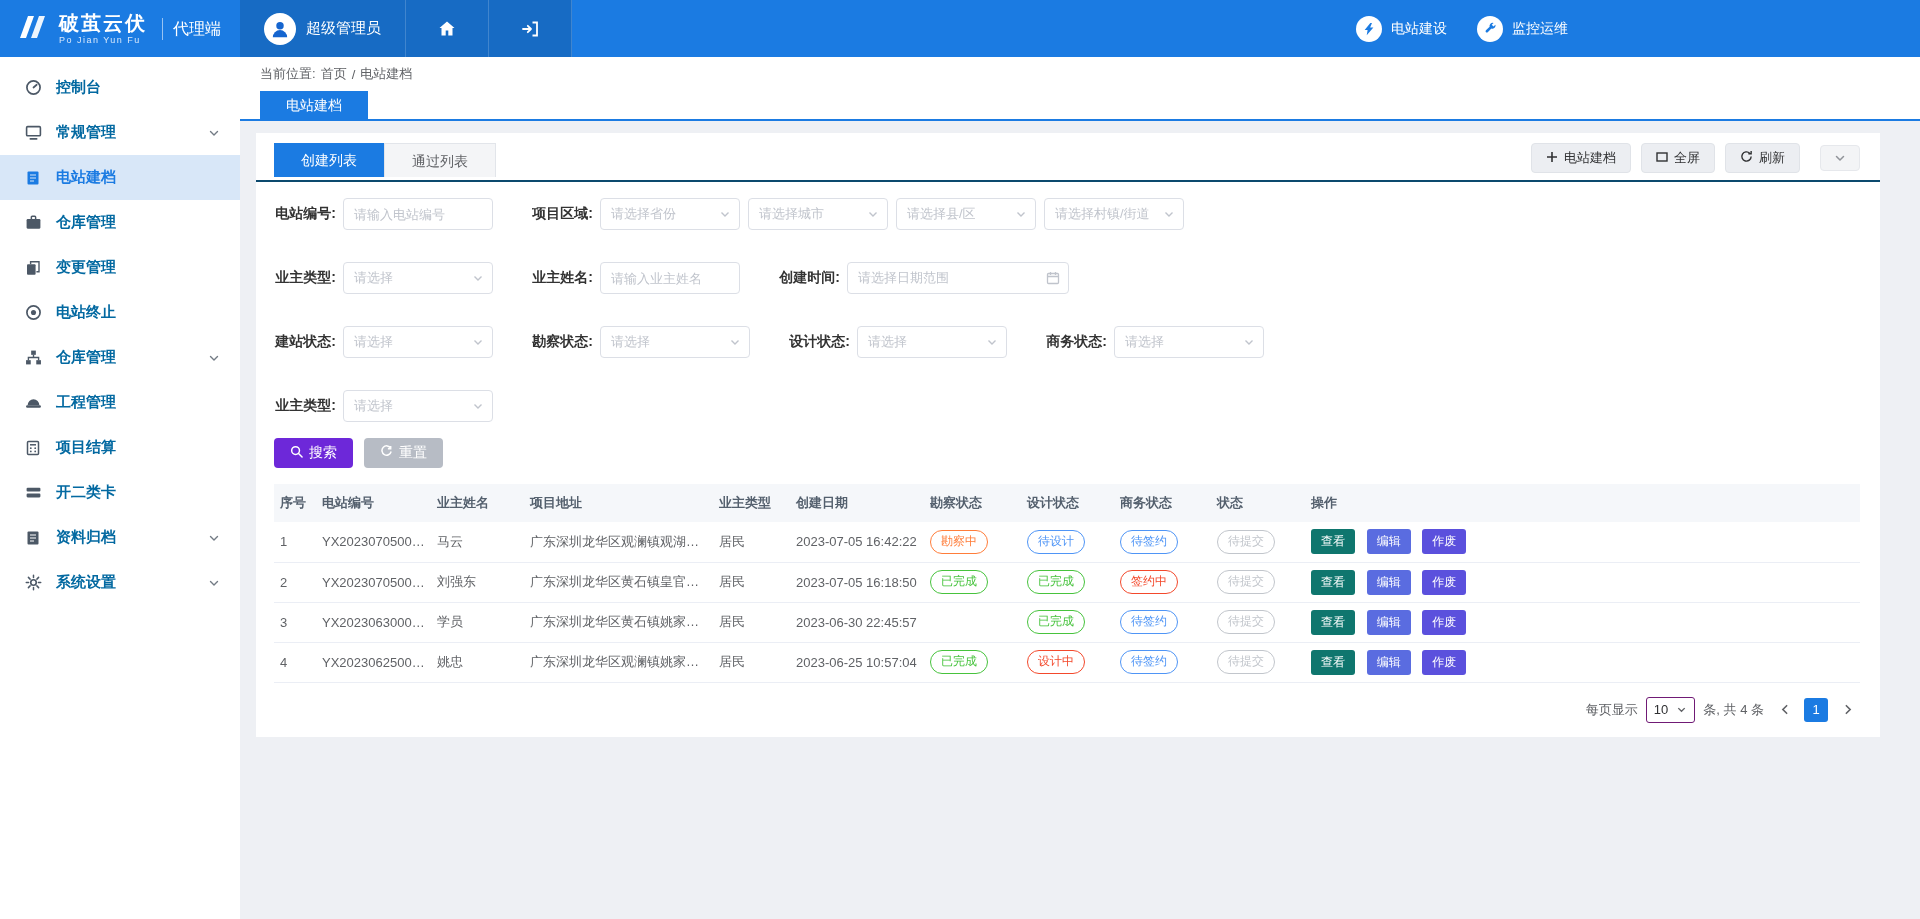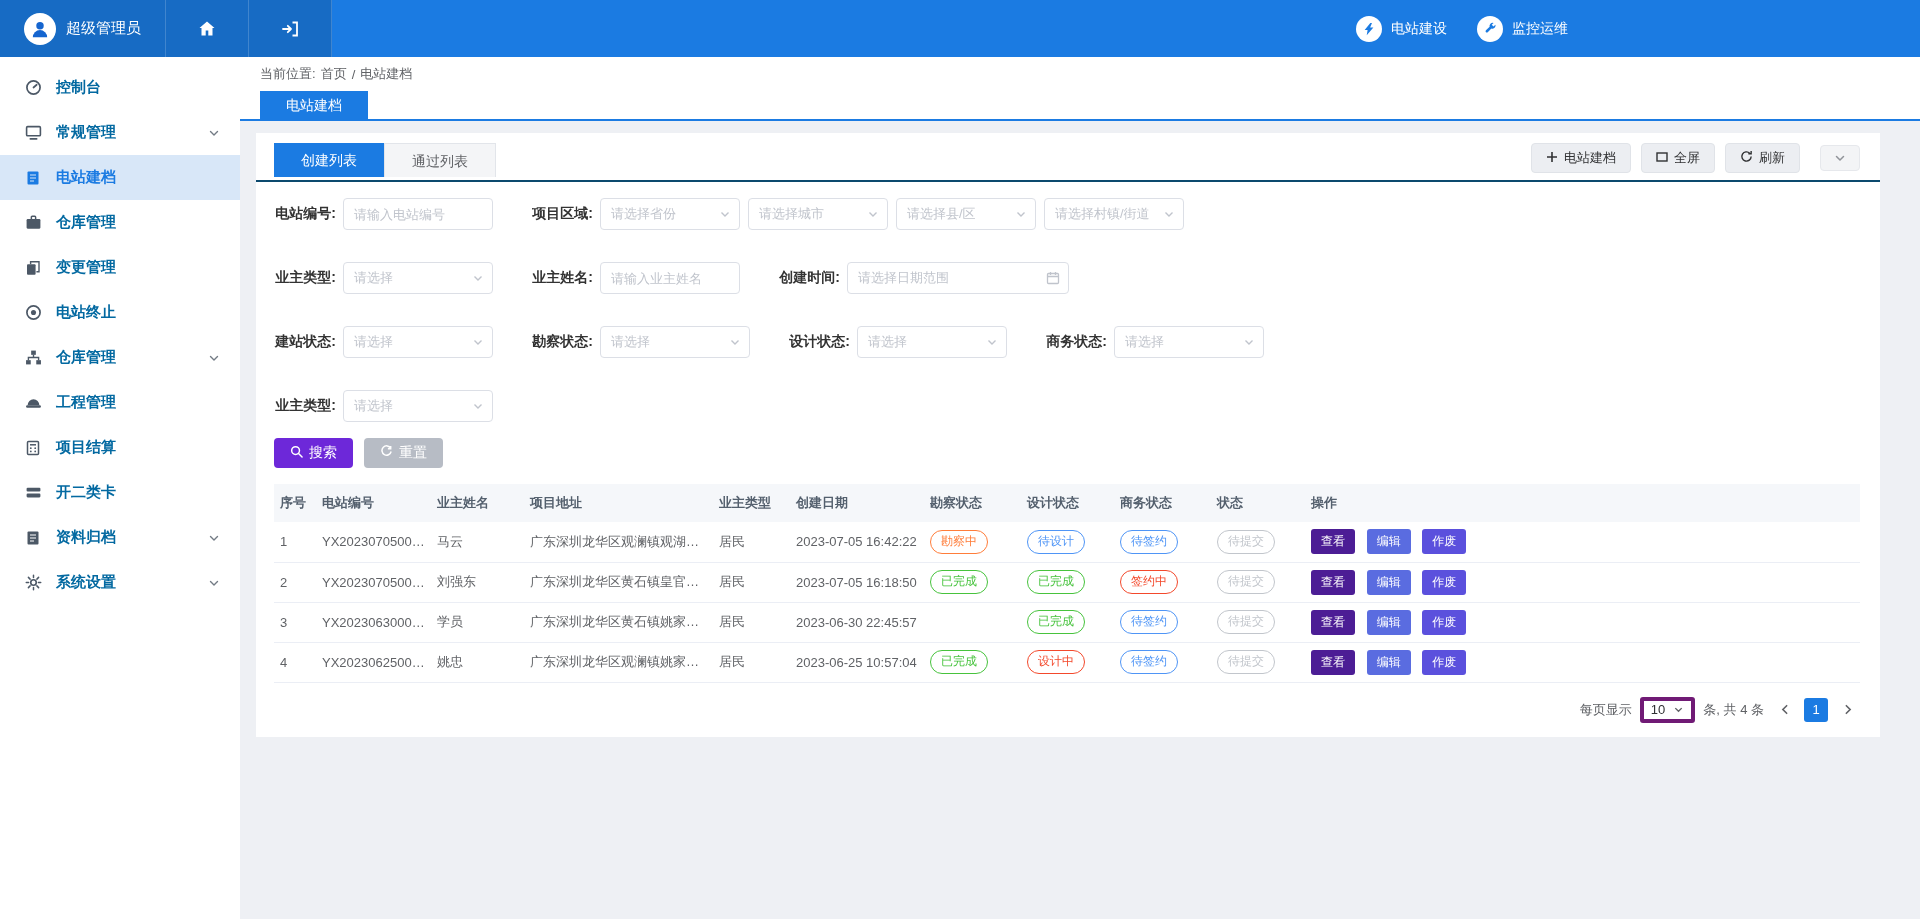--- a/index.html
+++ b/index.html
@@ -71,36 +71,49 @@
   table{width:100%;border-collapse:collapse;table-layout:fixed;font-size:13px;color:#606266}
   thead th{background:#f5f7fa;height:38px;text-align:left;font-weight:bold;color:#54606e;padding:0 6px;white-space:nowrap}
   tbody td{height:40px;border-bottom:1px solid #ebeef5;padding:0 6px;white-space:nowrap;overflow:hidden;text-overflow:ellipsis}
   .badge{display:inline-block;min-width:58px;text-align:center;font-size:12px;padding:3px 9px;border-radius:13px;border:1px solid currentColor;background:#fff;line-height:1.3}
   .badge-orange{color:#ff7d3a}
   .badge-red{color:#f3492c}
   .badge-blue{color:#4f95f6}
   .badge-green{color:#47c33d}
   .badge-gray{color:#c2c6cc}
   .act-btn{display:inline-block;min-width:44px;text-align:center;color:#fff;font-size:12px;padding:4px 9px;border-radius:3px;margin-right:8px;border:none;cursor:pointer}
-  .act-view{background:#4c1d95}
+  .act-view{background:#0f766e}
   .act-edit{background:#5a6ce0}
   .act-void{background:#5b50dd}
 
   
   .pagination{display:flex;align-items:center;justify-content:flex-end;gap:8px;font-size:13px;color:#606266;margin:14px 20px 0 0}
-  .pp-select{height:26px;border:4px solid #701a75;border-radius:3px;display:flex;align-items:center;padding:0 7px;gap:8px;cursor:pointer;color:#303133}
+  .pp-select{height:26px;border:1px solid #701a75;border-radius:3px;display:flex;align-items:center;padding:0 7px;gap:8px;cursor:pointer;color:#303133}
   .page-arrow{width:24px;height:24px;display:flex;align-items:center;justify-content:center;color:#606266;cursor:pointer}
   .page-num{width:24px;height:24px;background:#1b7be2;color:#fff;display:flex;align-items:center;justify-content:center;border-radius:3px;cursor:pointer}
 </style>
 </head>
 <body>
 
 <div class="app">
 
   <header class="topbar">
+    <div class="logo-area">
+      <span>
+        <svg viewBox="0 0 36 30" width="36" height="30">
+            <path d="M6 26L14 4h6L12 26z" fill="#fff"></path>
+            <path d="M17 26L25 4h6L23 26z" fill="#fff" opacity="0.92"></path>
+          </svg>
+      </span>
+      <span class="logo-text">
+        <span class="logo-cn">破茧云伏</span>
+        <span class="logo-en">Po Jian Yun Fu</span>
+      </span>
+      <span class="portal">代理端</span>
+    </div>
     <div class="seg seg-user">
       <span class="avatar-circle">
         <svg viewBox="0 0 20 20" width="22" height="22">
             <circle cx="10" cy="7" r="3.4" fill="#1565cf"></circle>
             <path d="M3.5 17.5a6.5 6.5 0 0 1 13 0z" fill="#1565cf"></path>
           </svg>
       </span>
       <span>超级管理员</span>
     </div>
     <div class="seg seg-icon">

